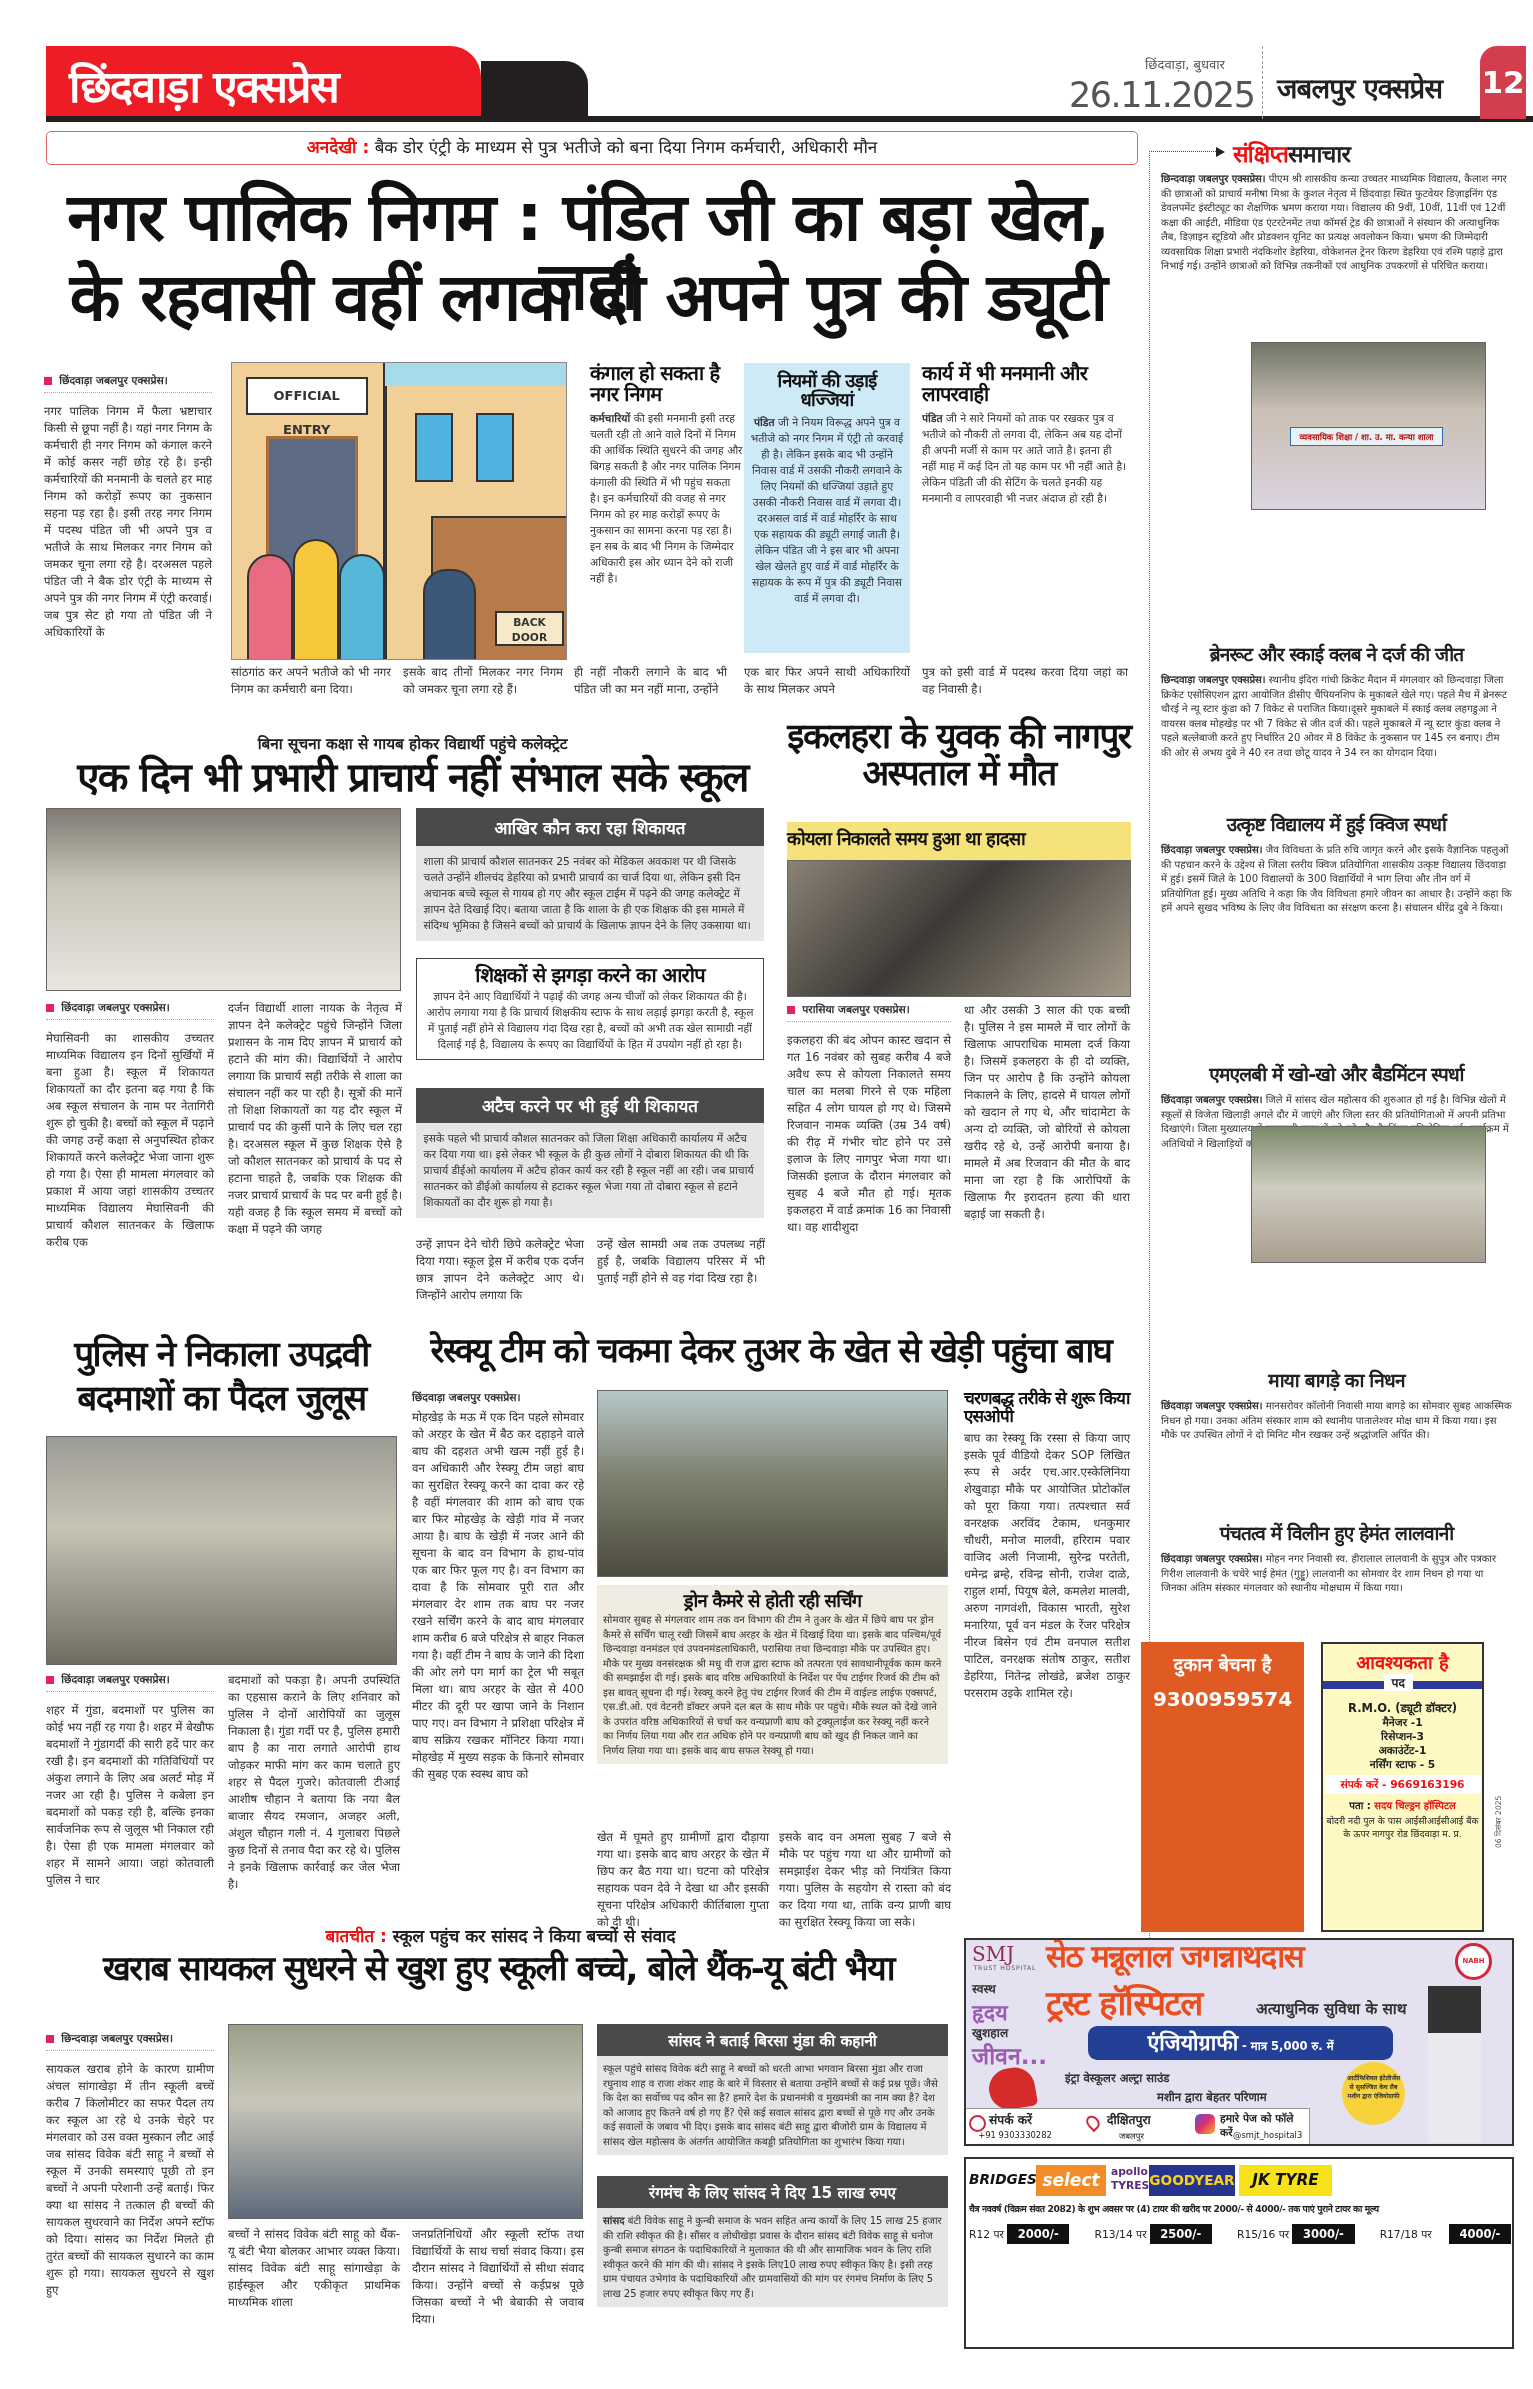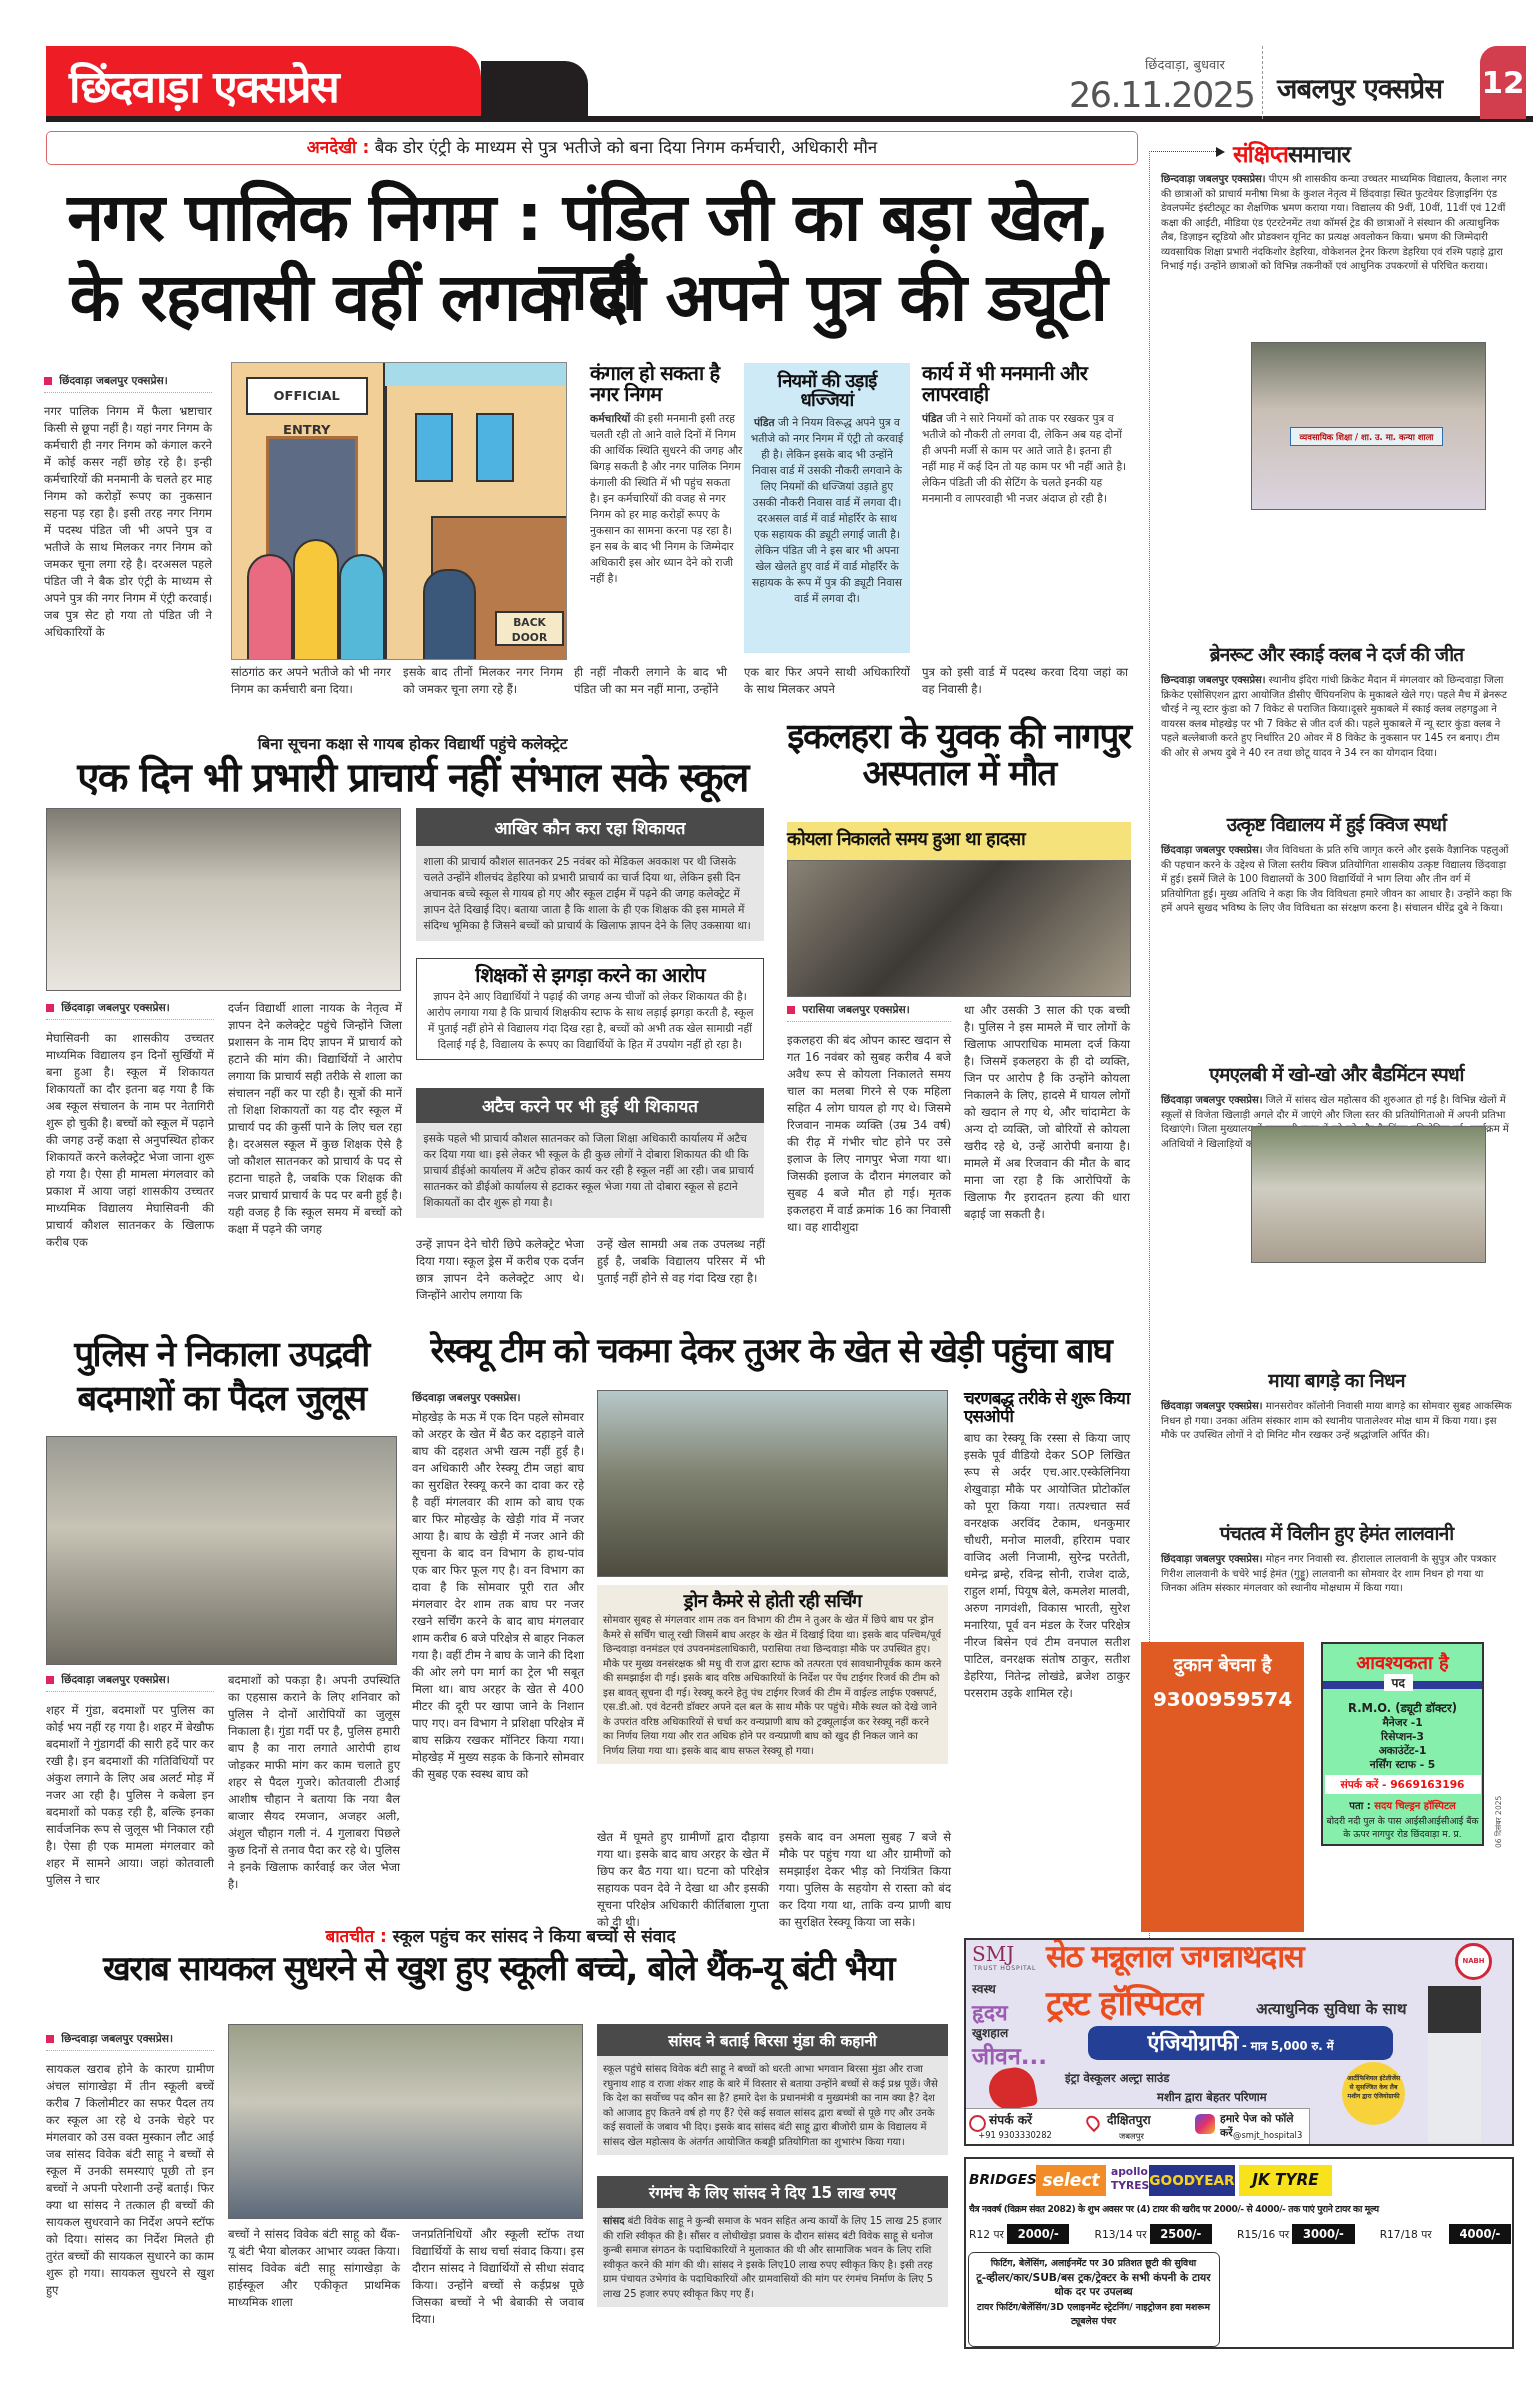--- a/index.html
+++ b/index.html
@@ -198,21 +198,21 @@
 <div class="abs" style="left:1161px;top:1520px;width:351px">
   <div class="centered" style="font-size:19px;font-weight:bold;color:#222;letter-spacing:-0.8px;margin-bottom:6.1px">पंचतत्व में विलीन हुए हेमंत लालवानी</div>
   <div class="small" style="font-size:10px;line-height:14.5px"><b>छिंदवाड़ा जबलपुर एक्सप्रेस।</b> <span>मोहन नगर निवासी स्व. हीरालाल लालवानी के सुपुत्र और पत्रकार गिरीश लालवानी के चचेरे भाई हेमंत (गुड्डू) लालवानी का सोमवार देर शाम निधन हो गया था जिनका अंतिम संस्कार मंगलवार को स्थानीय मोक्षधाम में किया गया।</span></div>
 </div>
 
 <div class="abs" style="left:1141px;top:1642px;width:163px;height:290px;background:#e05a24;padding:4.6px">
   <div class="centered" style="color:#fff;font-size:18.3px;font-weight:bold;padding:4.6px 0">दुकान बेचना है</div>
   <div class="centered" style="color:#fff;font-size:20px;font-weight:bold;padding-top:6.1px">9300959574</div>
 </div>
 
-<div class="abs" style="left:1321px;top:1642px;width:163px;height:204px;background:#86efac;border:2.3px solid #333;text-align:center">
+<div class="abs" style="left:1321px;top:1642px;width:163px;height:290px;background:#fef9c3;border:2.3px solid #333;text-align:center">
   <div style="color:#e11;font-size:18.3px;font-weight:bold;padding:4.6px 0">आवश्यकता है</div>
   <div style="background:#2e3a9a;height:7.6px;margin:3.1px 0;position:relative">
     <span style="position:absolute;left:61px;top:-7.6px;background:#fff;padding:0 7.6px;font-weight:bold;font-size:12.2px">पद</span>
   </div>
   <div style="font-size:11.5px;font-weight:bold;margin-top:10.7px">R.M.O. (ड्यूटी डॉक्टर)</div>
   <div style="font-size:10.7px;font-weight:bold">मैनेजर -1</div>
   <div style="font-size:10.7px;font-weight:bold">रिसेप्शन-3</div>
   <div style="font-size:10.7px;font-weight:bold">अकाउंटेंट-1</div>
   <div style="font-size:10.7px;font-weight:bold">नर्सिंग स्टाफ - 5</div>
   <div style="background:#fff;color:#e11;font-weight:bold;font-size:10.7px;margin:4.6px 1.5px;padding:2.3px 0">संपर्क करें - 9669163196</div>
@@ -276,19 +276,14 @@
       </div>
     <div style="display:flex;align-items:center;gap:3.1px">
         <span style="font-size:10.7px">R15/16 पर</span>
         <span style="background:#111;color:#fff;font-weight:bold;padding:3.1px 10.7px;font-size:11.5px">3000/-</span>
       </div>
     <div style="display:flex;align-items:center;gap:17px">
         <span style="font-size:10.7px">R17/18 पर</span>
         <span style="background:#111;color:#fff;font-weight:bold;padding:3.1px 10.7px;font-size:11.5px">4000/-</span>
       </div>
   </div>
-  <div class="abs centered" style="left:1.5px;top:93px;width:252px;height:95px;border:0.8px solid #333;border-radius:6.1px;padding:3.1px;font-size:9.2px;font-weight:bold;line-height:14.5px">
-    <div>फिटिंग, बेलेंसिंग, अलाईनमेंट पर 30 प्रतिशत छूटी की सुविधा</div>
-    <div style="font-size:10.7px">टू-व्हीलर/कार/SUB/बस ट्रक/ट्रेक्टर के सभी कंपनी के टायर थोक दर पर उपलब्ध</div>
-    <div>टायर फिटिंग/बेलेंसिंग/3D एलाइनमेंट स्ट्रेटनिंग/ नाइट्रोजन हवा मशरूम ट्यूबलेस पंचर</div>
-  </div>
 </div>
 
 
 </body></html>

